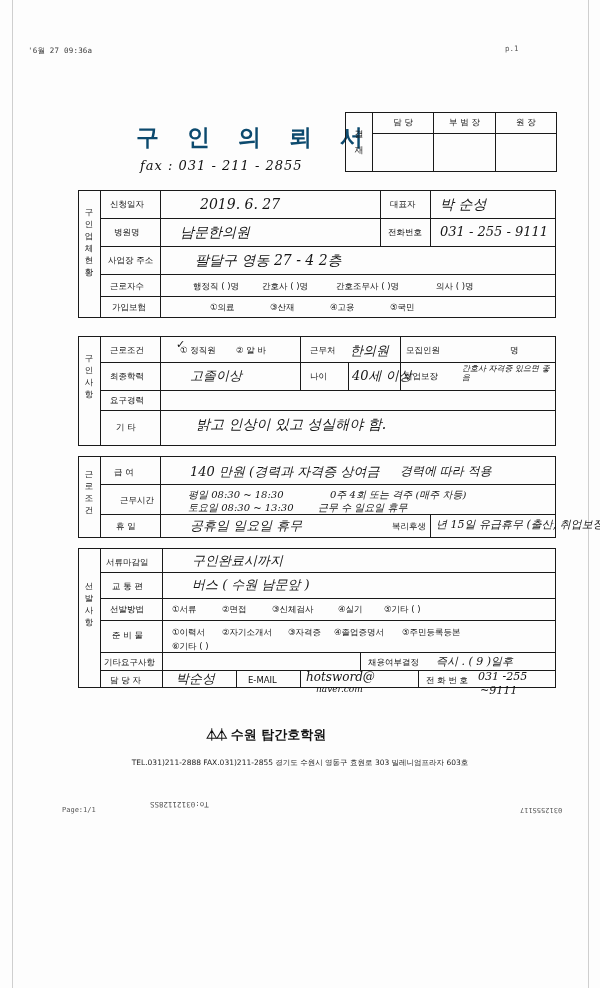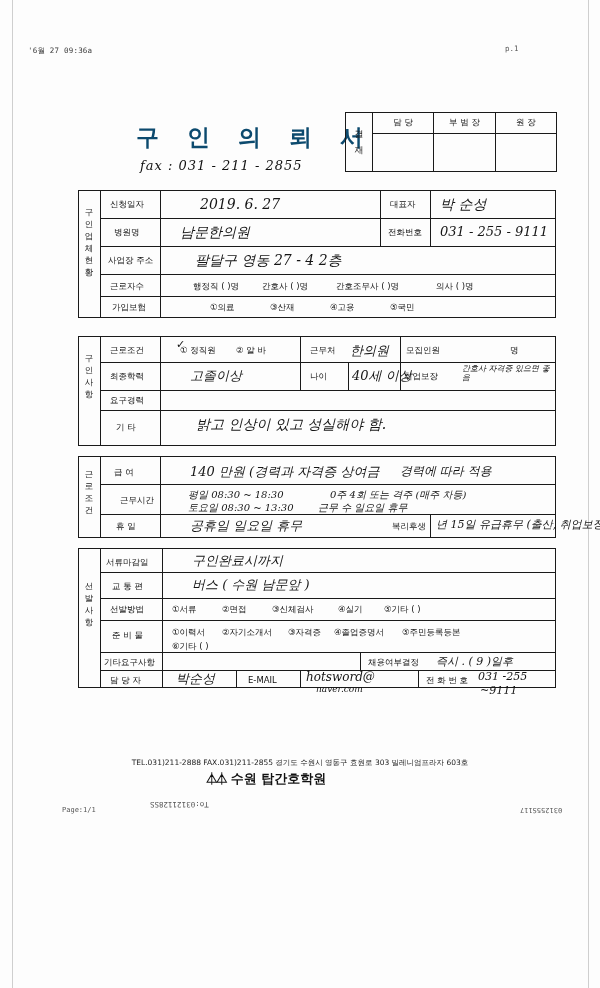--- a/index.html
+++ b/index.html
@@ -116,21 +116,21 @@
     white-space:nowrap;
   }
   .chk{
     position:absolute;font-size:11px;color:#111;
     font-family:"DejaVu Serif", serif;
   }
 
   
   .school{
     position:absolute;top:726px;left:0;width:532px;text-align:center;
-    font-size:13px;font-weight:700;color:#111;margin-top:44px;
+    font-size:13px;font-weight:700;color:#111;
   }
   .school .mark{
     display:inline-block;margin-right:5px;
     font-size:12px;letter-spacing:-2px;color:#111;
     border-bottom:0;
   }
   .contact{
     position:absolute;top:758px;left:0;width:600px;text-align:center;
     font-size:7.5px;color:#222;
   }

